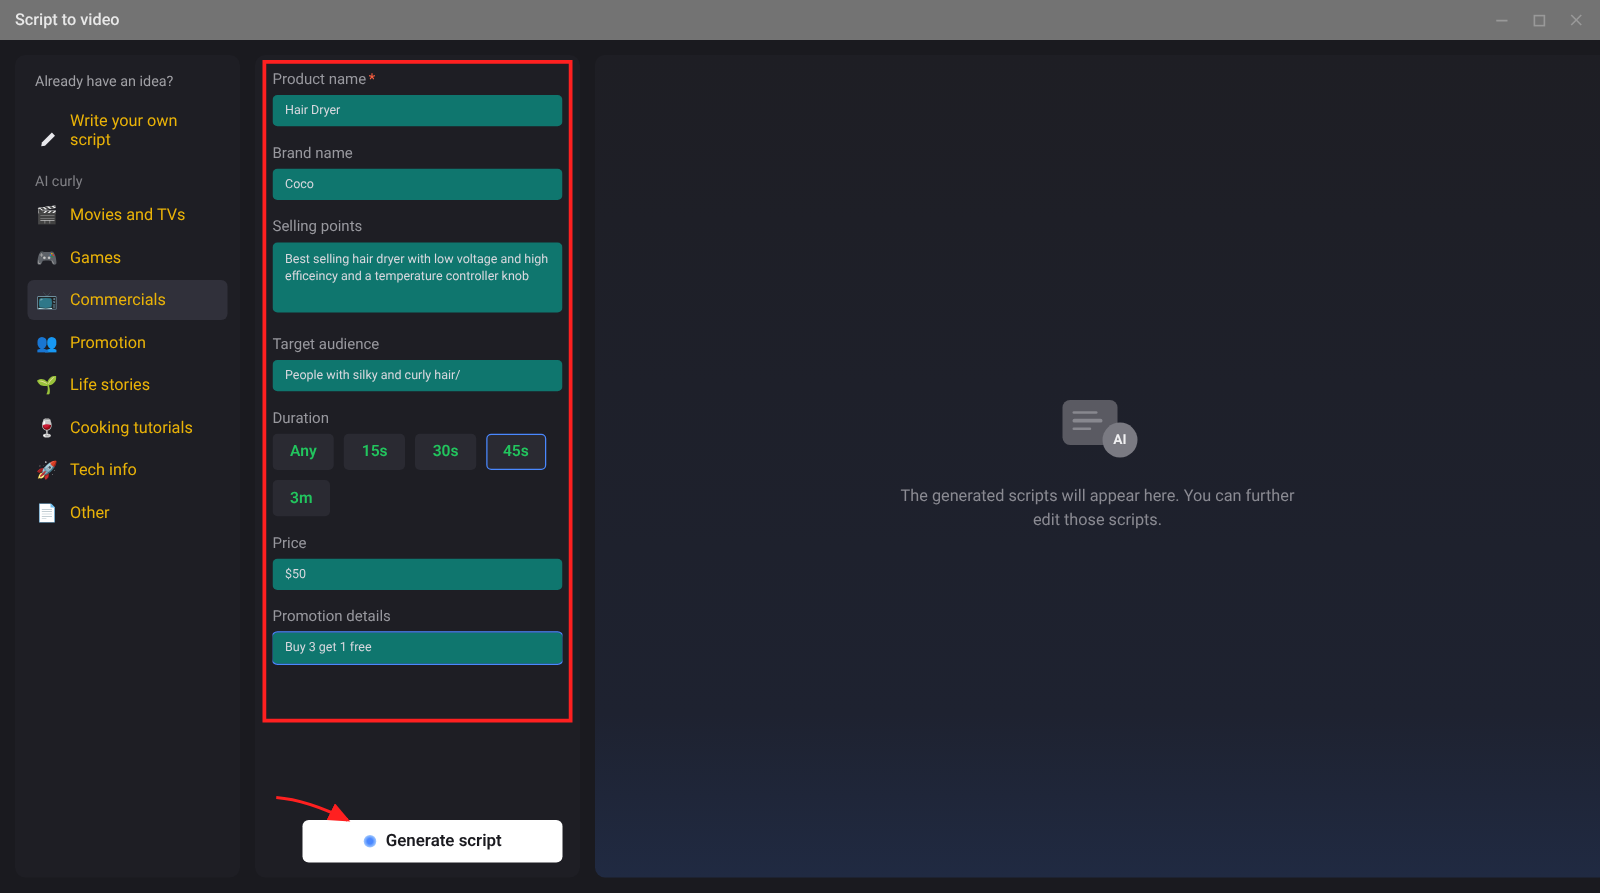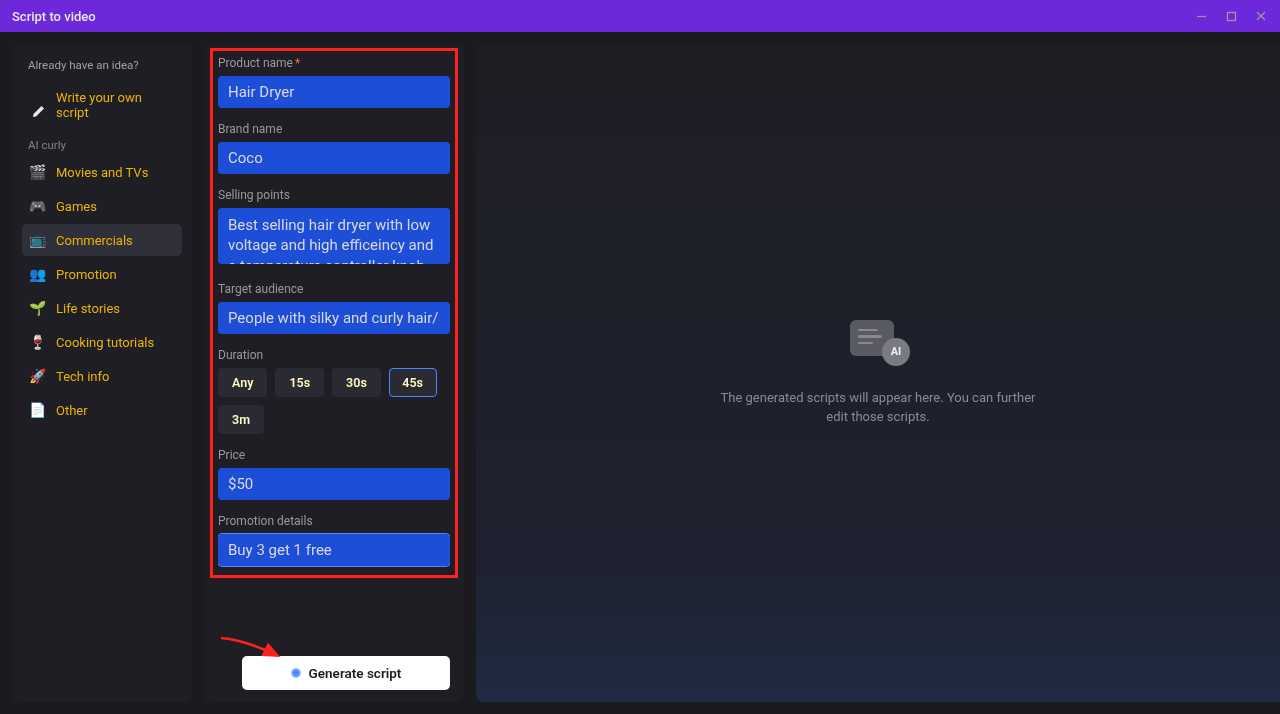--- a/index.html
+++ b/index.html
@@ -6,21 +6,21 @@
     body {
       font-family: -apple-system, BlinkMacSystemFont, 'Segoe UI', Roboto, sans-serif;
       background: #1a1a1f;
       color: #fff;
       overflow: hidden;
       width: 1280px;
       height: 714px;
     }
     .titlebar {
       height: 32px;
-      background: #6d28d9;
+      background: #737373;
       display: flex;
       align-items: center;
       justify-content: space-between;
       padding: 0 12px;
     }
     .titlebar-title {
       font-size: 13px;
       font-weight: 500;
       color: #e8e8e8;
     }
@@ -92,38 +92,38 @@
     .field-group { margin-bottom: 14px; }
     .field-label {
       font-size: 12px;
       color: #98989e;
       margin-bottom: 6px;
       display: block;
     }
     .required-star { color: #ff6040; margin-left: 2px; }
     .text-input, .textarea-input {
       width: 100%;
-      background: #1d4ed8;
+      background: #0f766e;
       border: none;
       border-radius: 4px;
       padding: 7px 10px;
-      font-size: 15px;
+      font-size: 10px;
       color: #d8d8de;
       font-family: inherit;
     }
     .textarea-input { resize: none; height: 56px; line-height: 1.35; }
     .text-input.focused { outline: 1px solid #4a88ff; }
     .duration-chips { display: flex; flex-wrap: wrap; gap: 8px; }
     .chip {
       background: #2a2a32;
       border: none;
       border-radius: 4px;
       padding: 7px 14px;
       font-size: 12.5px;
-      color: #fef9c3;
+      color: #22c55e;
       cursor: pointer;
       font-family: inherit;
       font-weight: 600;
     }
     .chip.selected { border: 1.5px solid #4a88ff; padding: 5.5px 12.5px; }
     .form-footer { padding-top: 10px; position: relative; padding-left: 24px; }
     .generate-btn {
       width: 100%;
       background: #fff;
       border: none;

